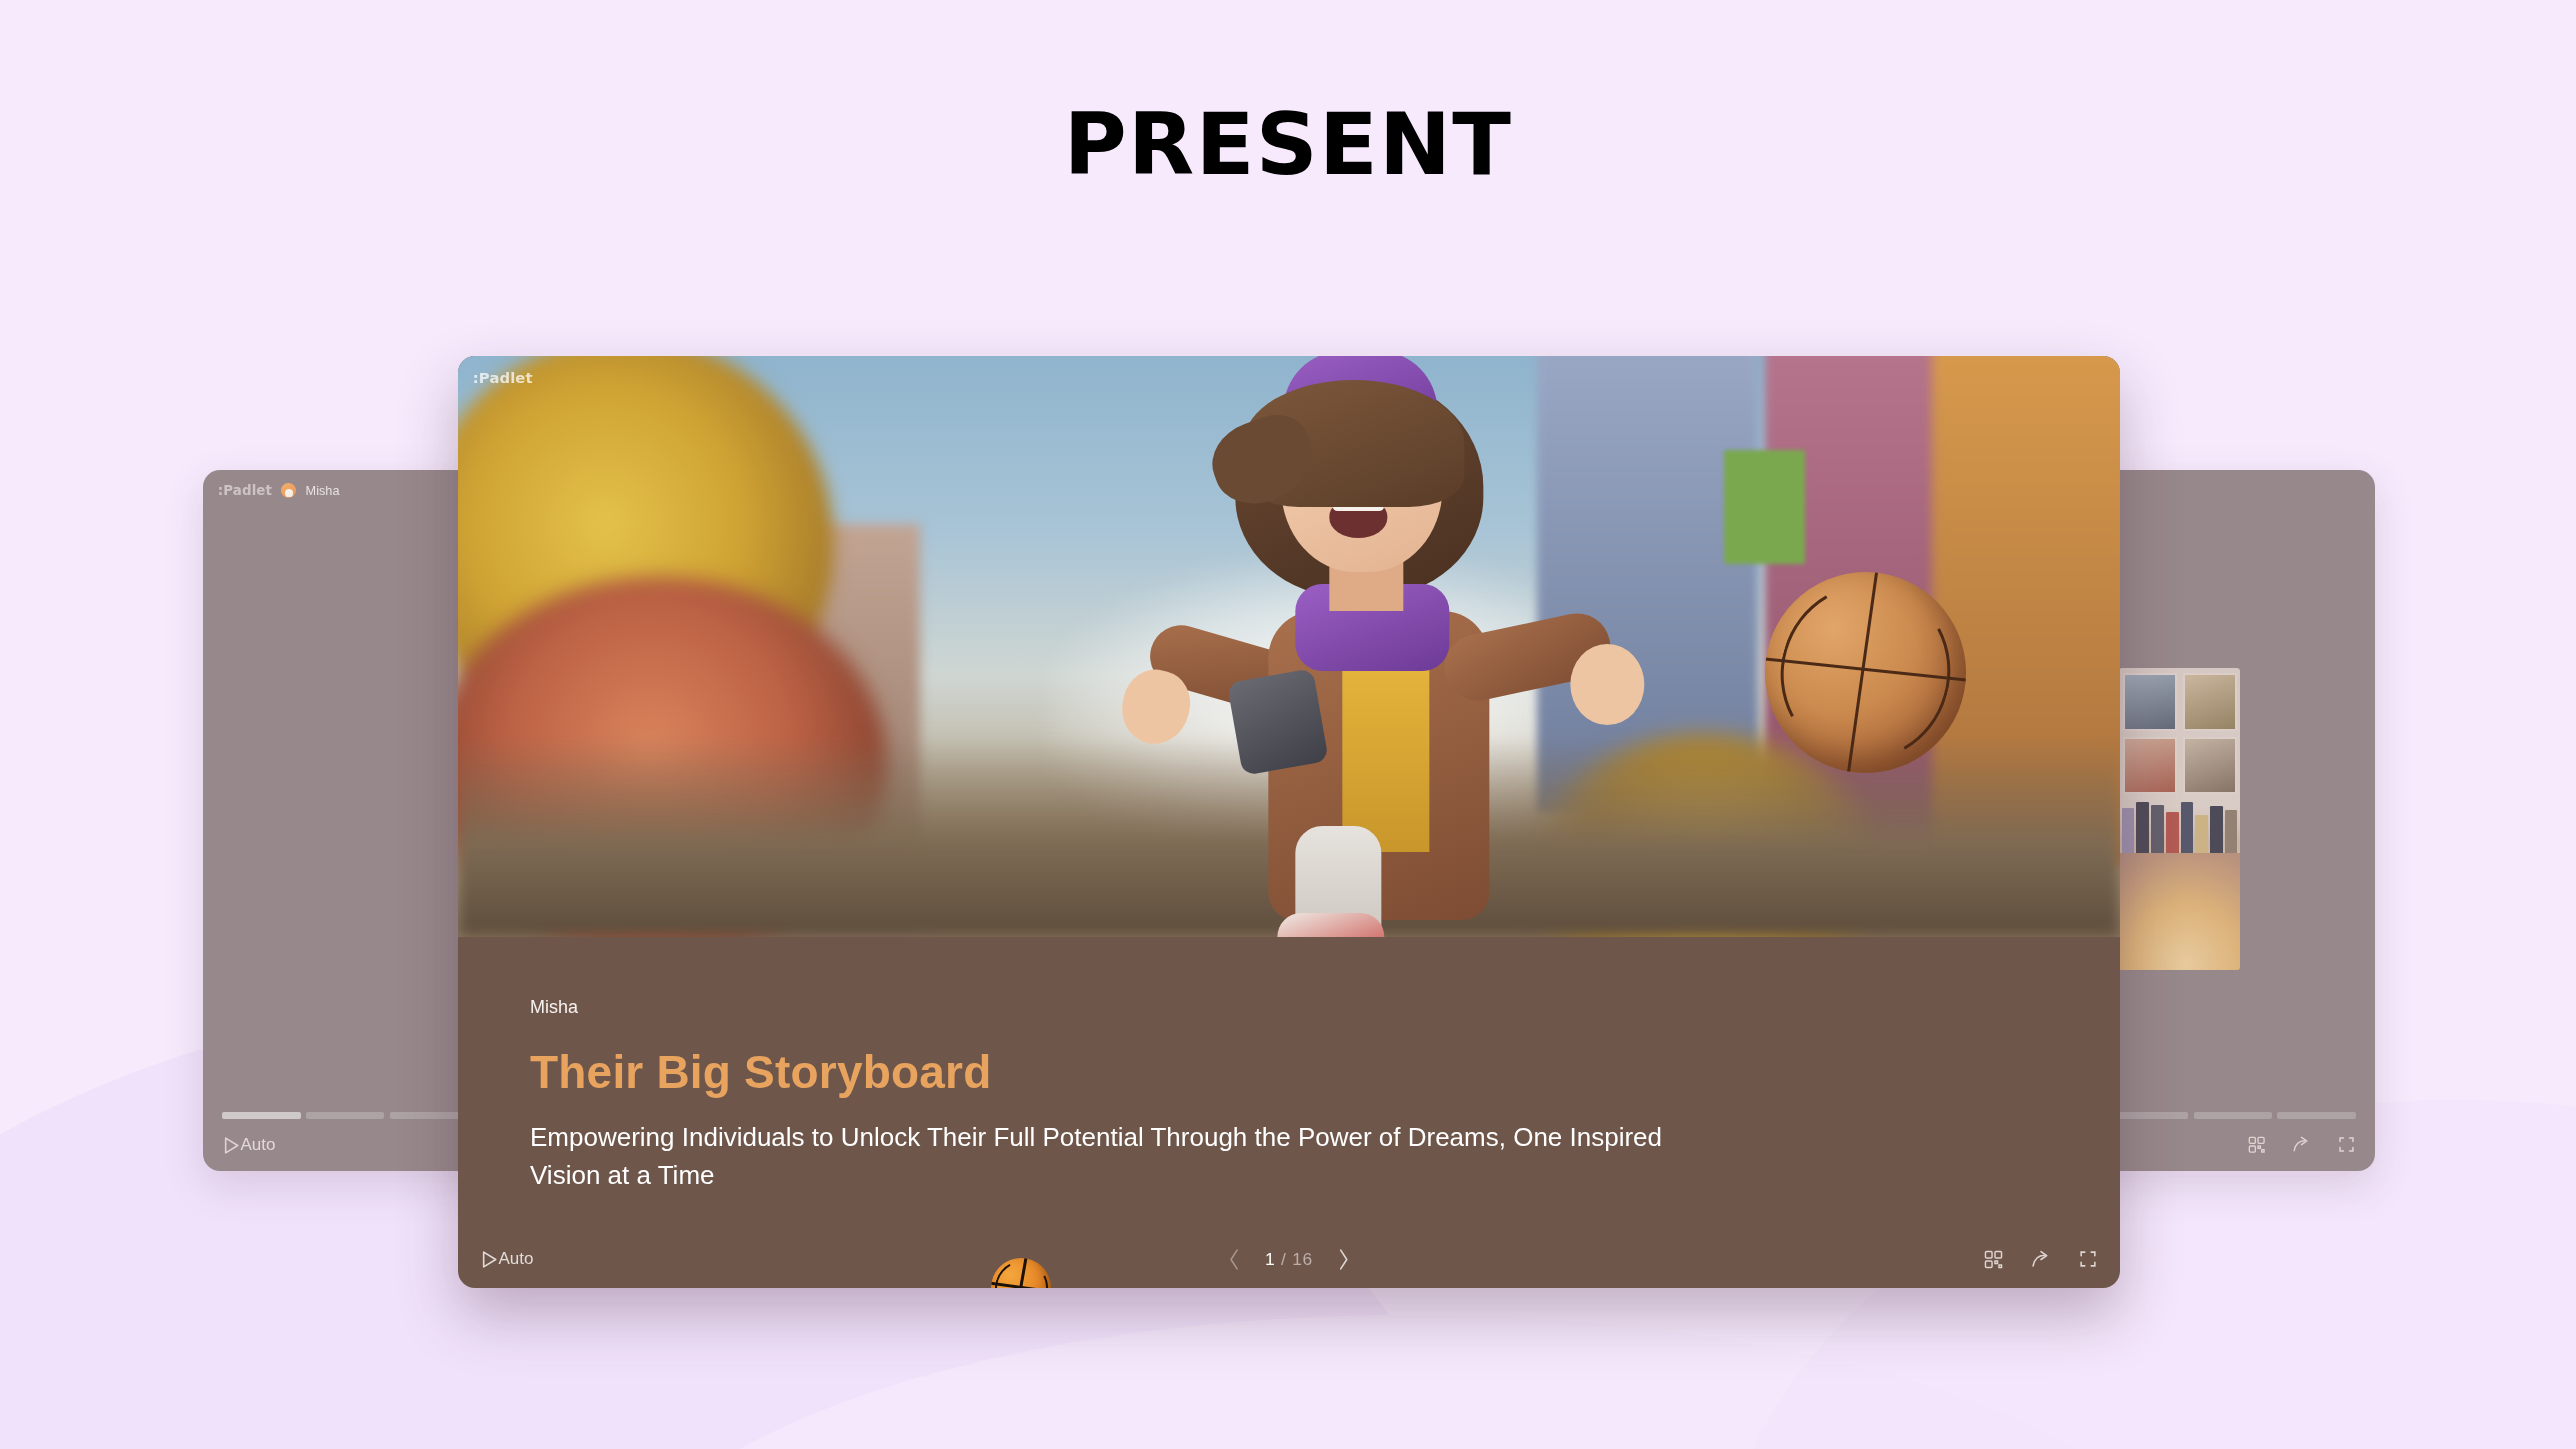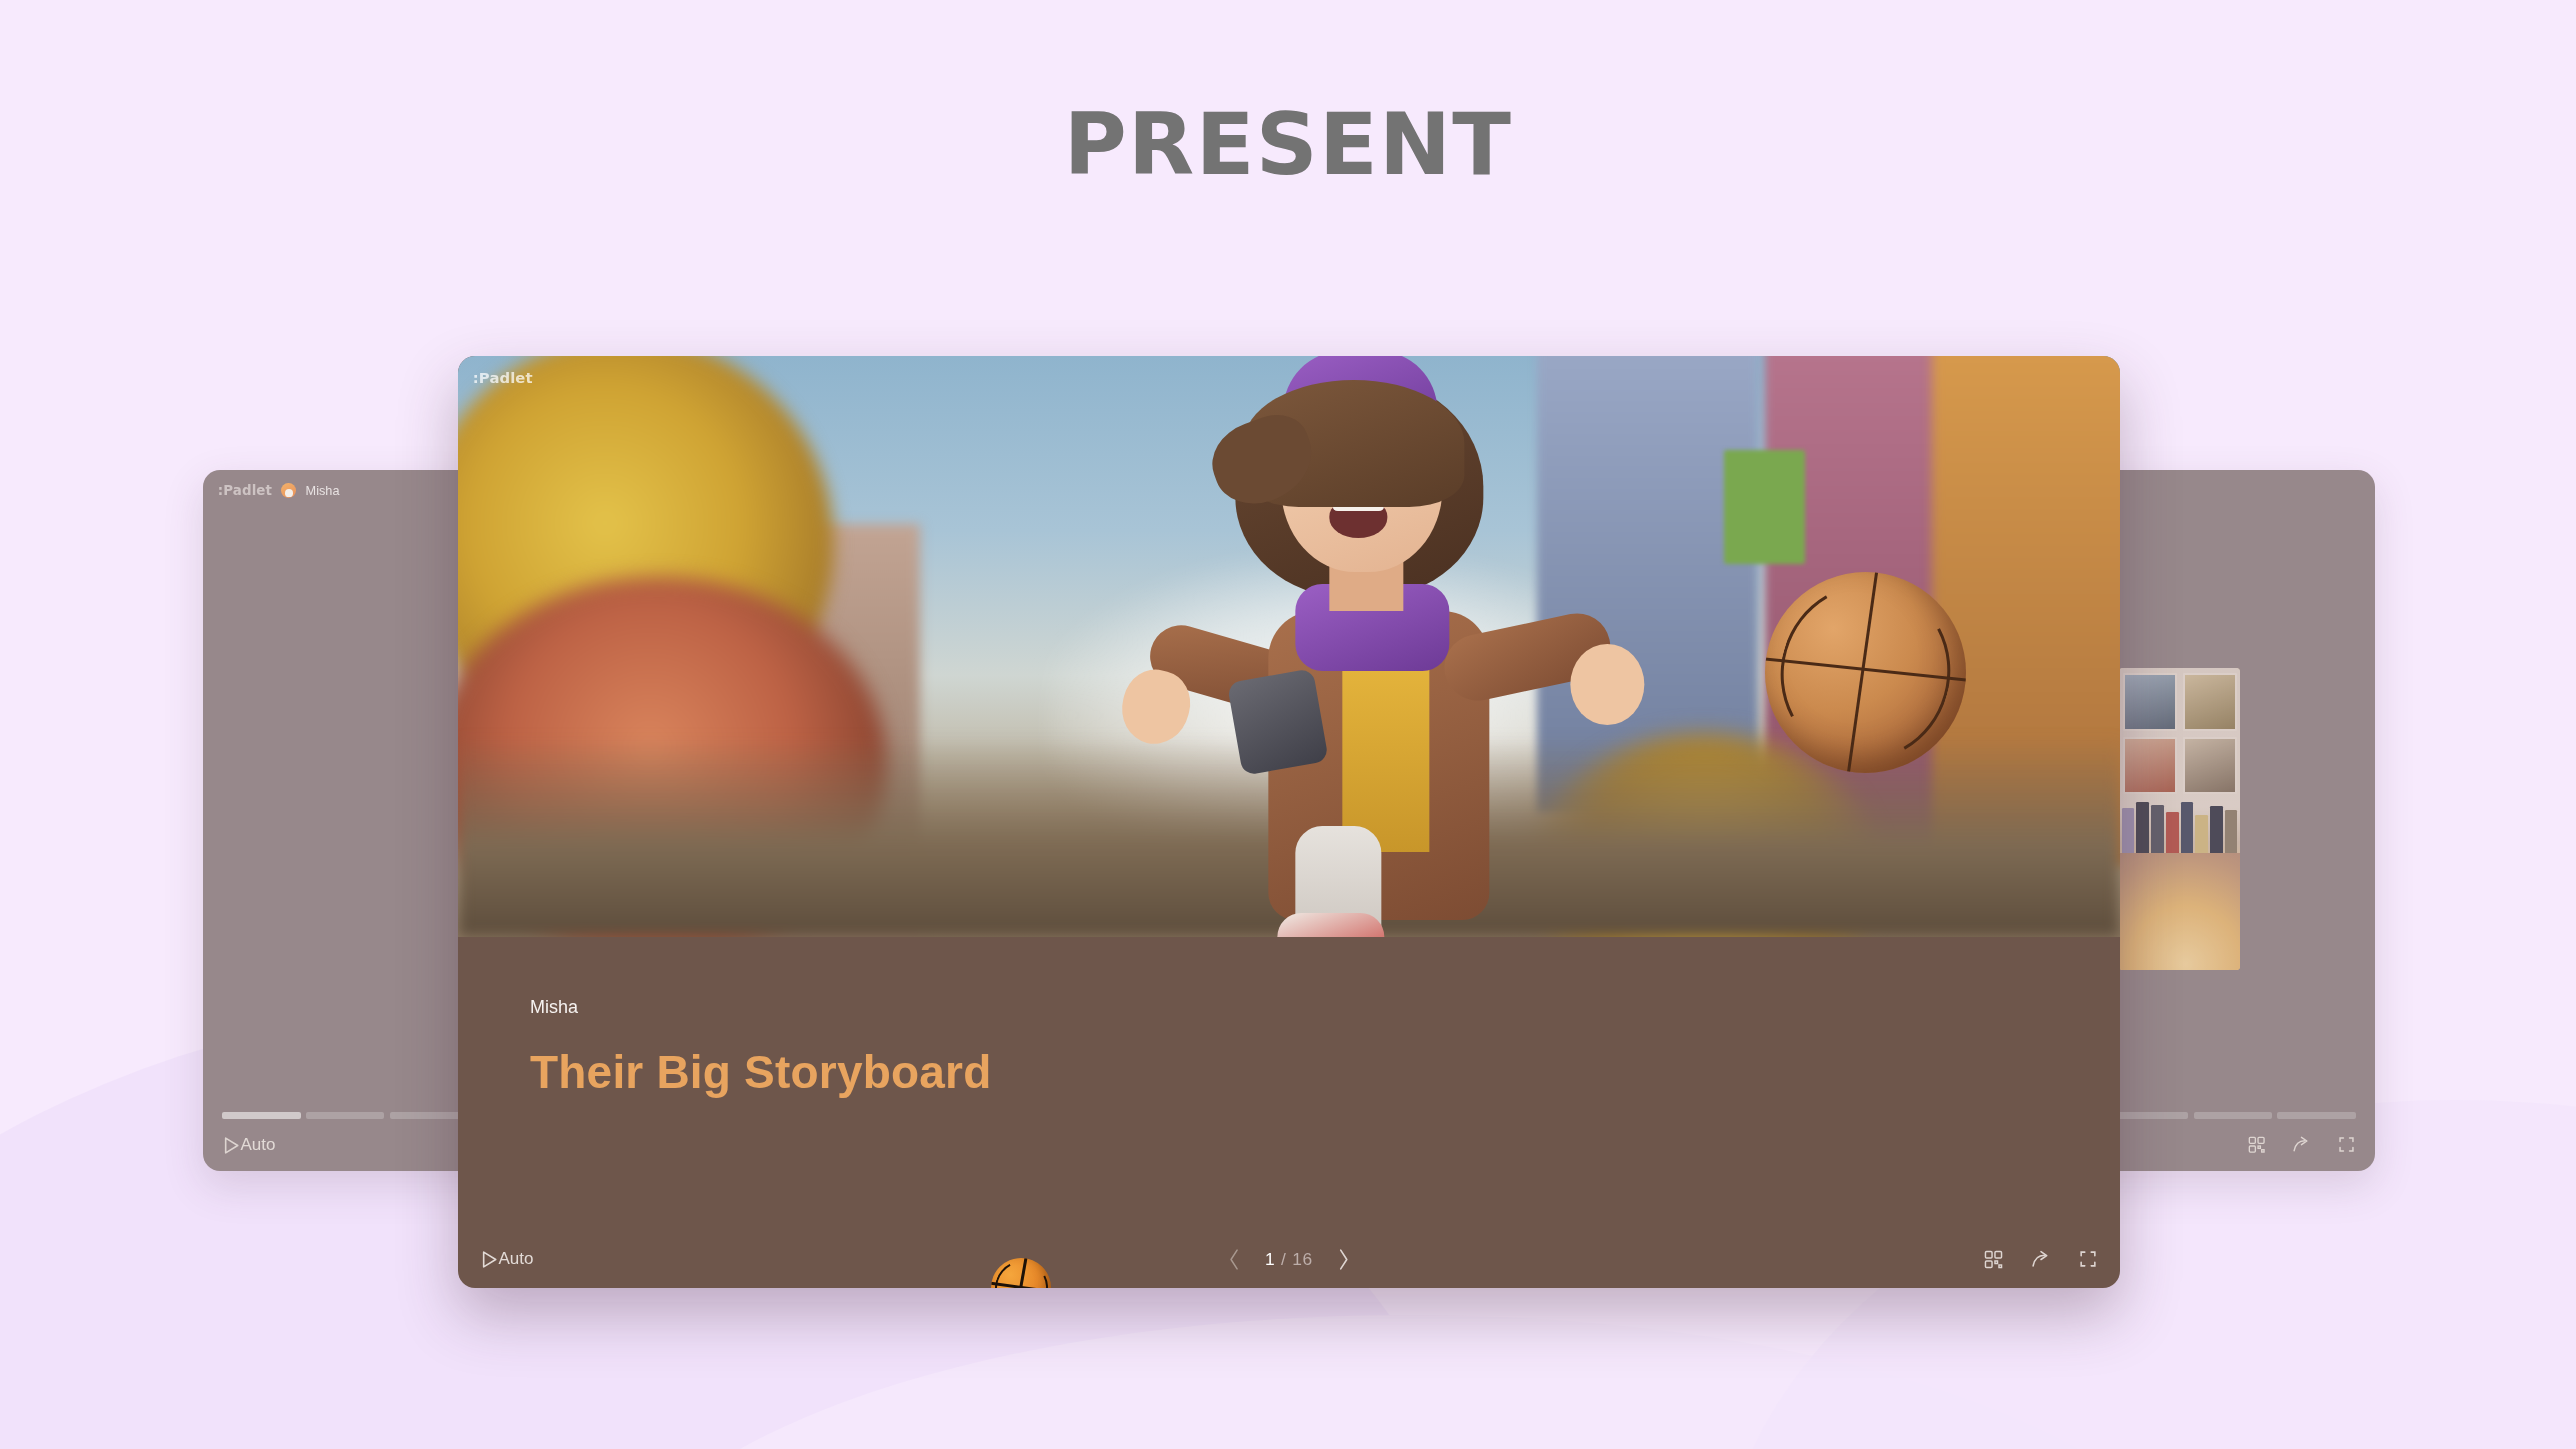--- a/index.html
+++ b/index.html
@@ -26,21 +26,21 @@
     width:1610px; height:604px; border-radius:50%;
     background:#f5e8fc;
   }
 
   
   .page-heading{
     position:absolute; left:0; right:0; top:101px;
     text-align:center;
     font-size:86px; line-height:1;
     font-weight:900; letter-spacing:1.3px;
-    color:#737373;
+    color:#000000;
     font-family:"DejaVu Sans", sans-serif;
   }
 
   
   .card{ position:absolute; border-radius:17px; overflow:hidden; }
 
   
   .side-card{ background:#97888b; }
   .side-card.left { left:203px;  top:470px;  width:872px; height:701px;
                     box-shadow:0 14.8px 40px rgba(90,60,80,.16); }
@@ -394,20 +394,21 @@
     <span class="padlet-mark-hero">:<span>Padlet</span></span>
   </div>
 
   <div class="emoji-ball">
       <i></i>
     </div>
 
   <div class="content">
     <div class="author">Misha</div>
     <div class="deck-title">Their Big Storyboard</div>
+    <div class="deck-sub">Empowering Individuals to Unlock Their Full Potential Through the Power of Dreams, One Inspired Vision at a Time</div>
   </div>
 
   <div class="toolbar">
     <div class="tb-left">
       <span class="ico">
         <svg width="17.4" height="19" viewBox="0 0 26 28" fill="none">
           <path d="M4 3 L22 14 L4 25 Z" stroke="#e2dad6" stroke-width="2.4" stroke-linejoin="round"></path>
         </svg>
       </span>
       <span class="tb-label">Auto</span>

